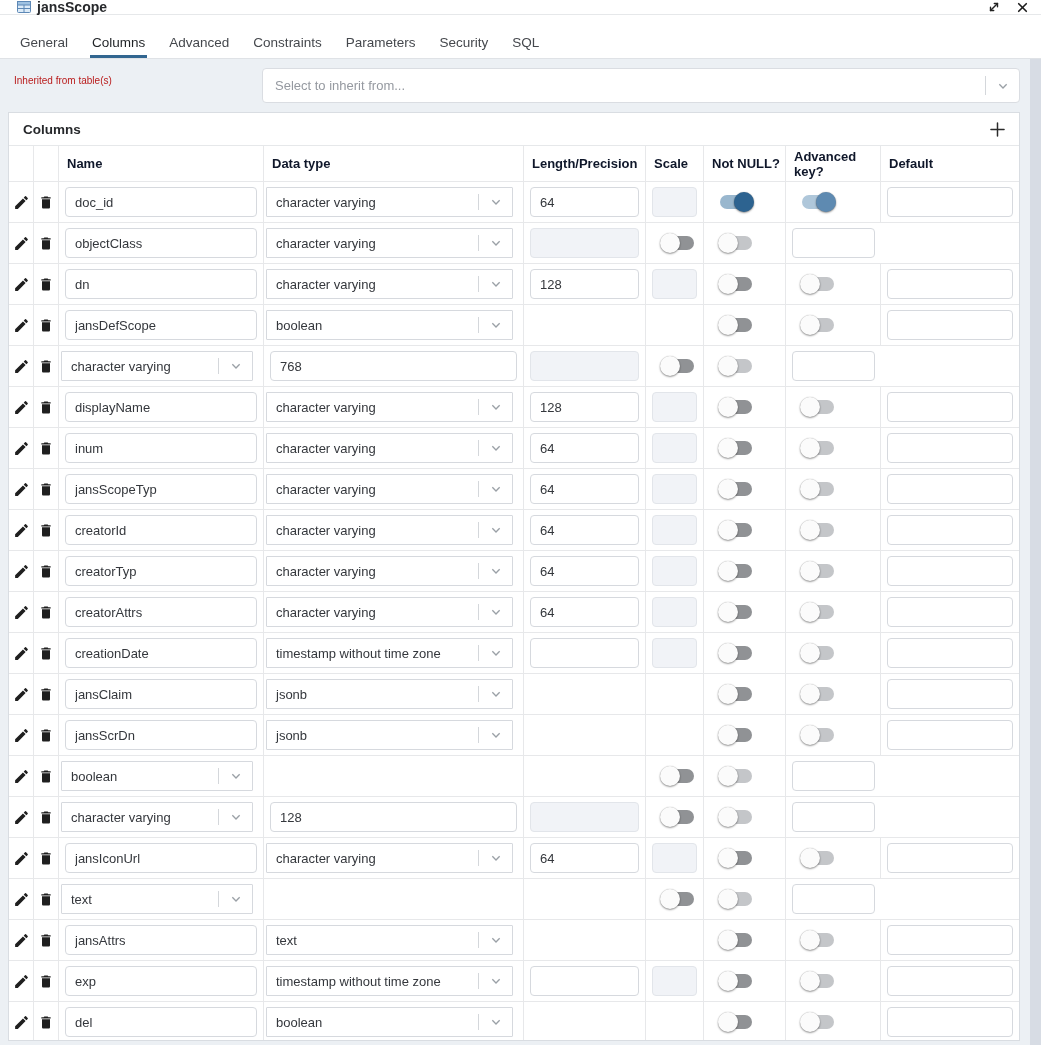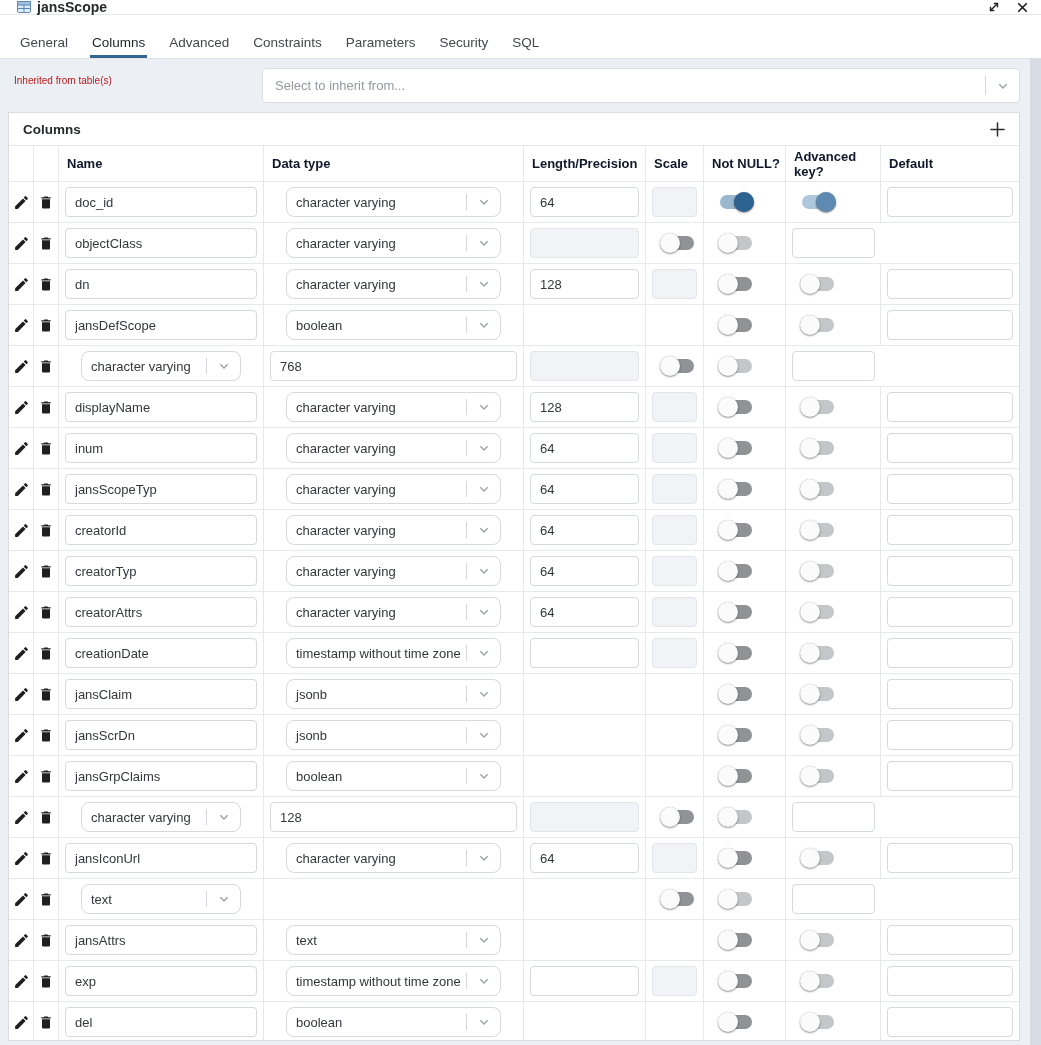--- a/index.html
+++ b/index.html
@@ -81,22 +81,22 @@
 
   .text-input {
     height:30px; border:1px solid #d6d9de; border-radius:4px;
     background:#fff; font-family:inherit; font-size:13px; color:#34373c;
     padding:0 9px; margin:0 6px; width:calc(100% - 12px); outline:none;
   }
   .text-input:disabled, .text-input.disabled {
     background:#f1f3f7; border-color:#e2e5ea;
   }
   .dt-select {
-    position:relative; height:30px; border:1px solid #d6d9de; border-radius:8px;
-    background:#fff; margin:0 22px; width:calc(100% - 12px);
+    position:relative; height:30px; border:1px solid #d6d9de; border-radius:1px;
+    background:#fff; margin:0 2px; width:calc(100% - 12px);
     display:flex; align-items:center; padding:0 38px 0 9px; cursor:pointer;
   }
   .dt-select .dt-text { font-size:13px; color:#34373c; white-space:nowrap; }
 
   
   .switch { position:relative; width:36px; height:20px; margin-left:14px; flex:none; cursor:pointer; }
   .switch .track { position:absolute; left:2px; top:3px; width:32px; height:14px; border-radius:7px; }
   .switch .thumb {
     position:absolute; top:0; width:20px; height:20px; border-radius:50%;
     box-shadow:0 1px 2px rgba(0,0,0,.4), 0 0 1px rgba(0,0,0,.3);
@@ -923,23 +923,20 @@
               </span>
             </div>
             <div class="cell icon-cell">
               <span>
                 <svg width="16" height="17" viewBox="0 0 24 24" fill="#1f1f1f">
                   <path d="M6 19c0 1.1.9 2 2 2h8c1.1 0 2-.9 2-2V7H6v12zM19 4h-3.5l-1-1h-5l-1 1H5v2h14V4z"></path>
                 </svg>
               </span>
             </div>
             <div class="cell ">
-              <input class="text-input" type="text" value="jansGrpClaims" style="">
-            </div>
-            <div class="cell ">
               <div class="dt-select">
                 <span class="dt-text">boolean</span>
                 <span class="combo-end">
                   <span class="divider"></span>
                   <span class="chev">
                     <svg width="16" height="16" viewBox="0 0 24 24" fill="none" stroke="#9aa0a6" stroke-width="2">
                       <path d="M6.5 9.5L12 15l5.5-5.5"></path>
                     </svg>
                   </span>
                 </span>

